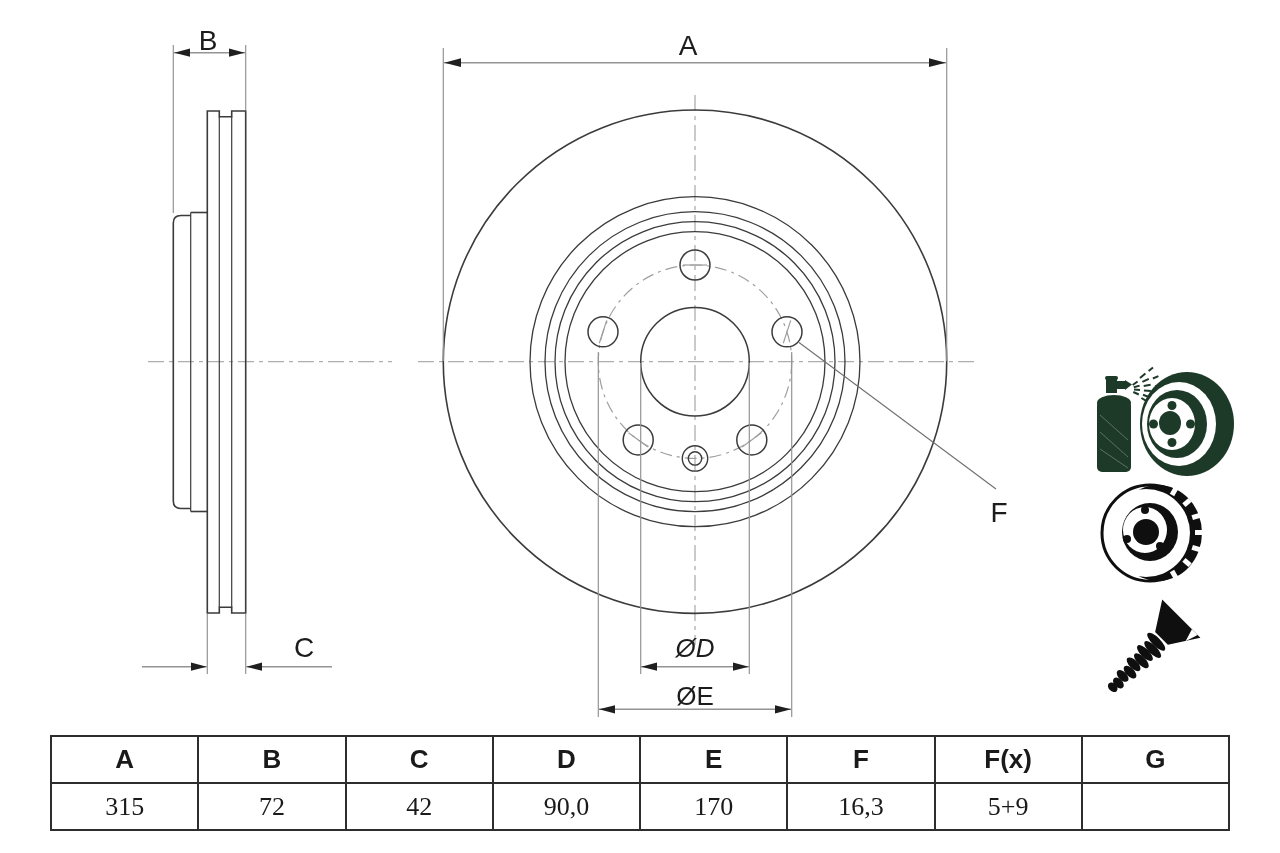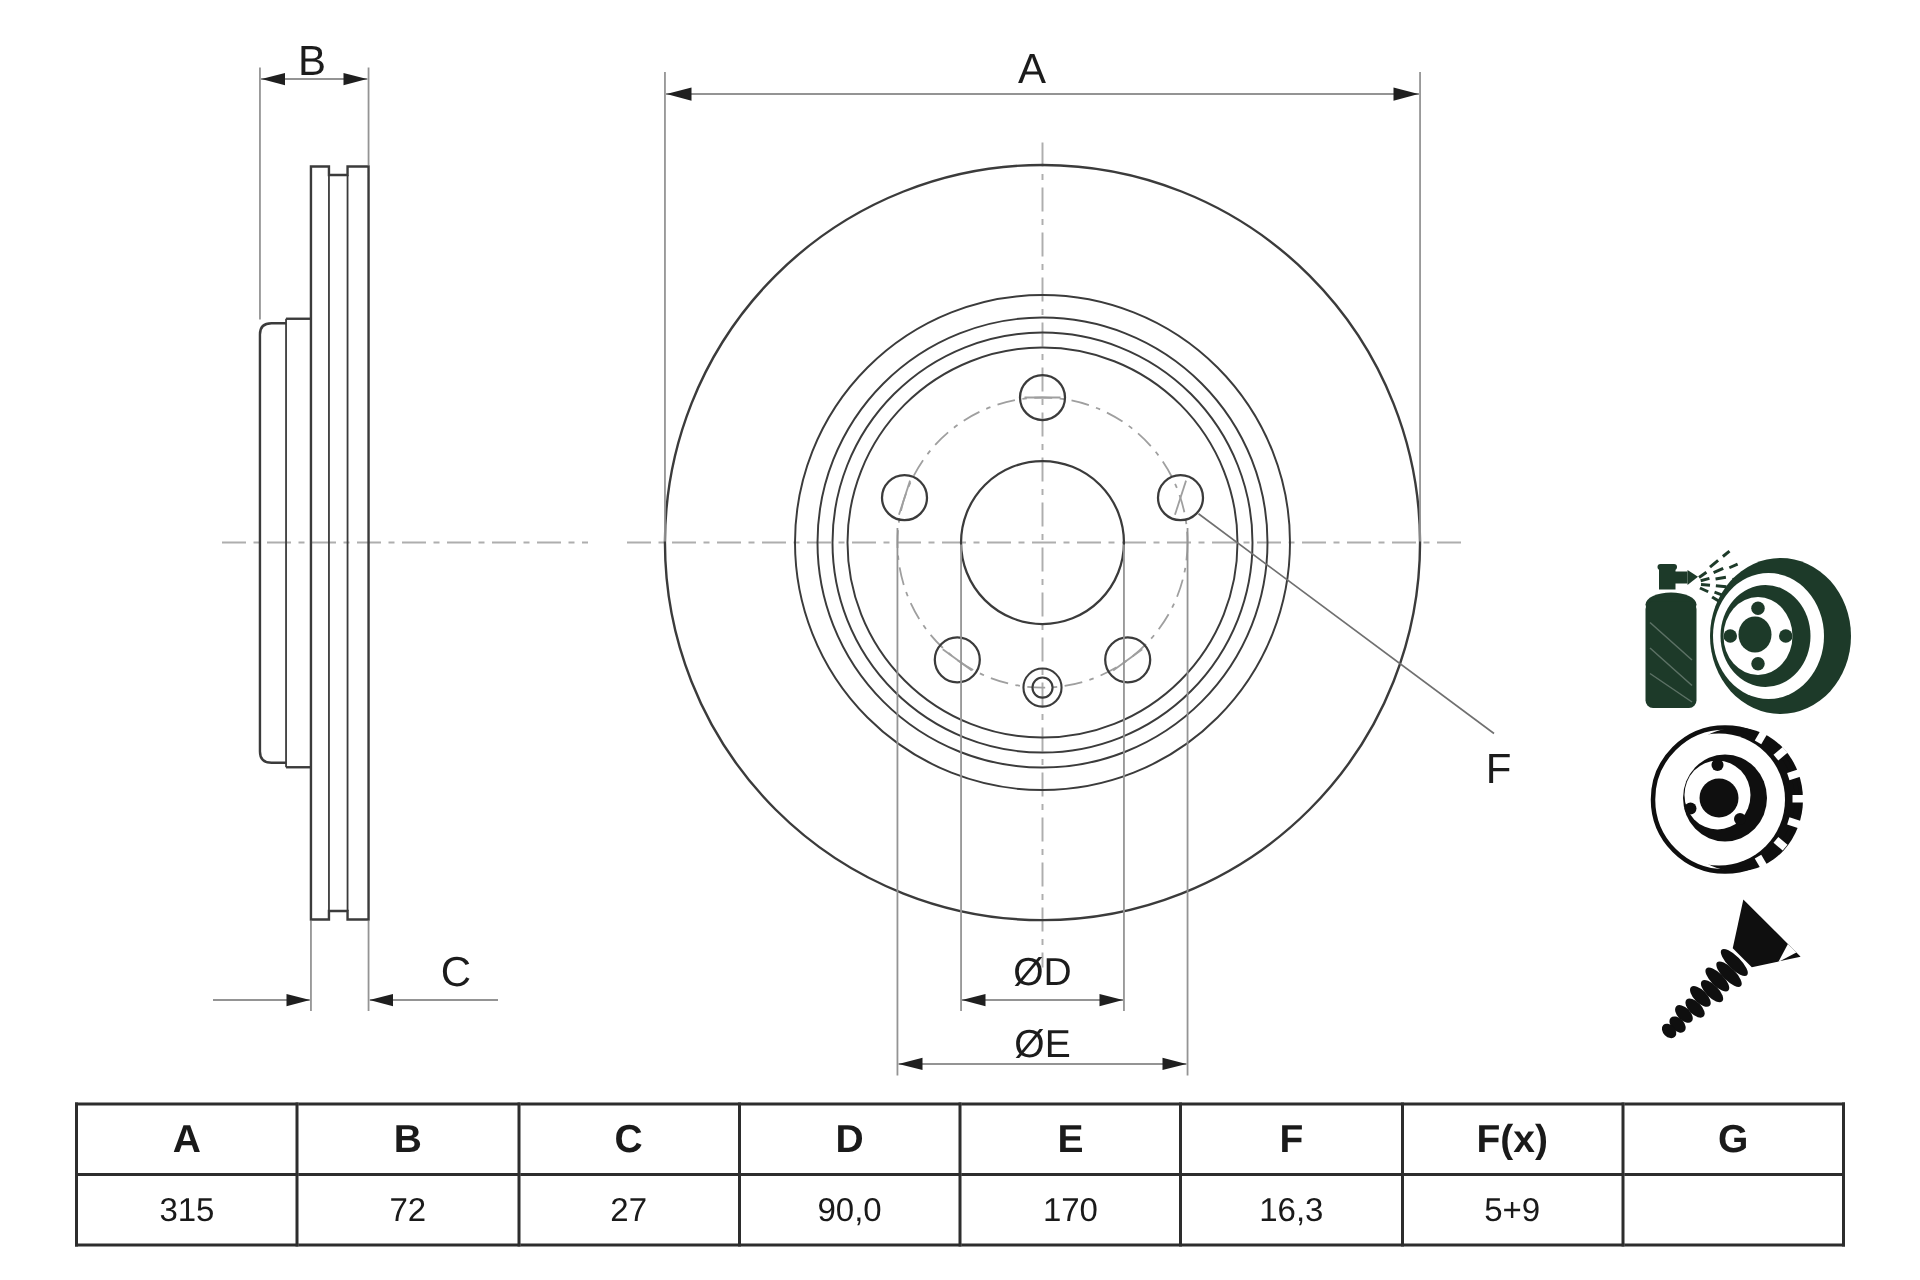--- a/index.html
+++ b/index.html
@@ -7,21 +7,21 @@
   .stage{position:relative;width:1280px;height:853px;background:#fff;}
   svg{position:absolute;left:0;top:0;}
   .dimlabel{position:absolute;transform:translate(-50%,-50%);font-size:28px;font-weight:400;
             color:#1c1c1c;white-space:nowrap;}
   .dimlabel.dia{font-size:26px;}
   table.dims{position:absolute;left:50px;top:735px;width:1180px;border-collapse:collapse;
              table-layout:fixed;}
   table.dims th, table.dims td{border:2px solid #2d2d2d;height:45px;text-align:center;
              vertical-align:middle;color:#1a1a1a;padding:0;}
   table.dims th{font-size:26px;font-weight:700;}
-  table.dims td{font-size:22px;font-weight:400;}
+  table.dims td{font-size:26px;font-weight:400;font-family:Liberation Serif, serif;}
 </style>
 </head>
 <body>
 
 <div class="stage">
 
 <svg width="1280" height="853" viewBox="0 0 1280 853">
 
   <g>
 
@@ -192,41 +192,41 @@
       <ellipse cx="1" cy="74" rx="6.4" ry="4.2"></ellipse>
       <ellipse cx="0" cy="81" rx="5.5" ry="4"></ellipse>
     </g>
   </g>
 </svg>
 
 <div class="dimlabel" style="left:688px;top:46px;">A</div>
 <div class="dimlabel" style="left:208px;top:41px;">B</div>
 <div class="dimlabel" style="left:304px;top:648px;">C</div>
 <div class="dimlabel" style="left:999px;top:513px;">F</div>
-<div class="dimlabel dia" style="left:695px;top:648px;">ØD</div>
+<div class="dimlabel dia" style="left:695px;top:648px;font-style:italic;">ØD</div>
 <div class="dimlabel dia" style="left:695px;top:696px;">ØE</div>
 
 <table class="dims">
   <thead>
     <tr>
       <th>A</th>
       <th>B</th>
       <th>C</th>
       <th>D</th>
       <th>E</th>
       <th>F</th>
       <th>F(x)</th>
       <th>G</th>
     </tr>
   </thead>
   <tbody>
     <tr>
       <td>315</td>
       <td>72</td>
-      <td>27</td>
+      <td>42</td>
       <td>90,0</td>
       <td>170</td>
       <td>16,3</td>
       <td>5+9</td>
       <td></td>
     </tr>
   </tbody>
 </table>
 
 </div>

